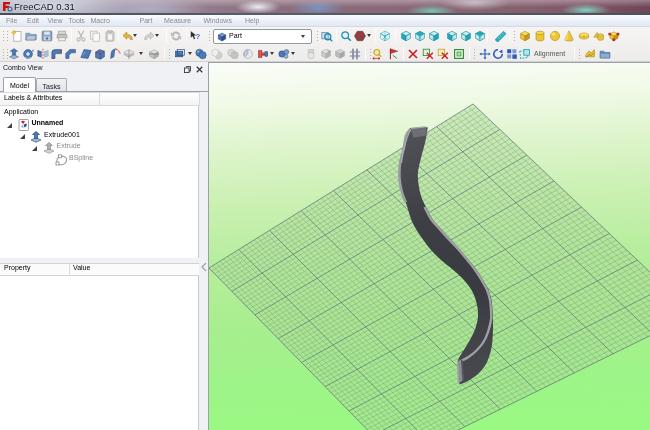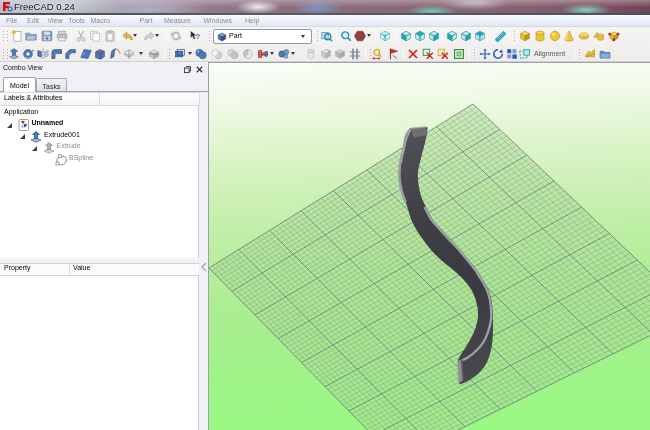--- a/index.html
+++ b/index.html
@@ -46,21 +46,21 @@
 #vp{position:absolute;left:208px;top:62px;width:442px;height:368px;border-left:1px solid #9aa0a8;border-top:1px solid #9aa0a8;
 background:linear-gradient(178deg,#fafdf8 0%,#f0fae6 11%,#ddf4ca 24%,#c9f0b1 38%,#b7ee9e 52%,#a9ee8f 68%,#9ef488 84%,#99fa82 100%)}
 </style></head><body>
 <div id="app">
 <div id="title"></div>
 <svg class="abs" style="left:2px;top:1px" width="11" height="11" viewBox="0 0 11 11">
       <path d="M1 1h7v2.2H3.6v1.6h3.6v2.1H3.6V10H1z" fill="#cc1111"></path>
       <circle cx="8" cy="8" r="2.6" fill="#5a6f91"></circle>
       <circle cx="8" cy="8" r="1" fill="#eef"></circle>
     </svg>
-<div id="titletext">FreeCAD 0.24</div>
+<div id="titletext">FreeCAD 0.31</div>
 <div id="frameline"></div>
 <div id="menu">
 <span class="mi" style="left:6px">File</span>
       <span class="mi" style="left:27px">Edit</span>
       <span class="mi" style="left:47.5px">View</span>
       <span class="mi" style="left:68.5px">Tools</span>
       <span class="mi" style="left:90.5px">Macro</span>
       <span class="mi" style="left:139.5px">Part</span>
       <span class="mi" style="left:164px">Measure</span>
       <span class="mi" style="left:203.5px">Windows</span>

